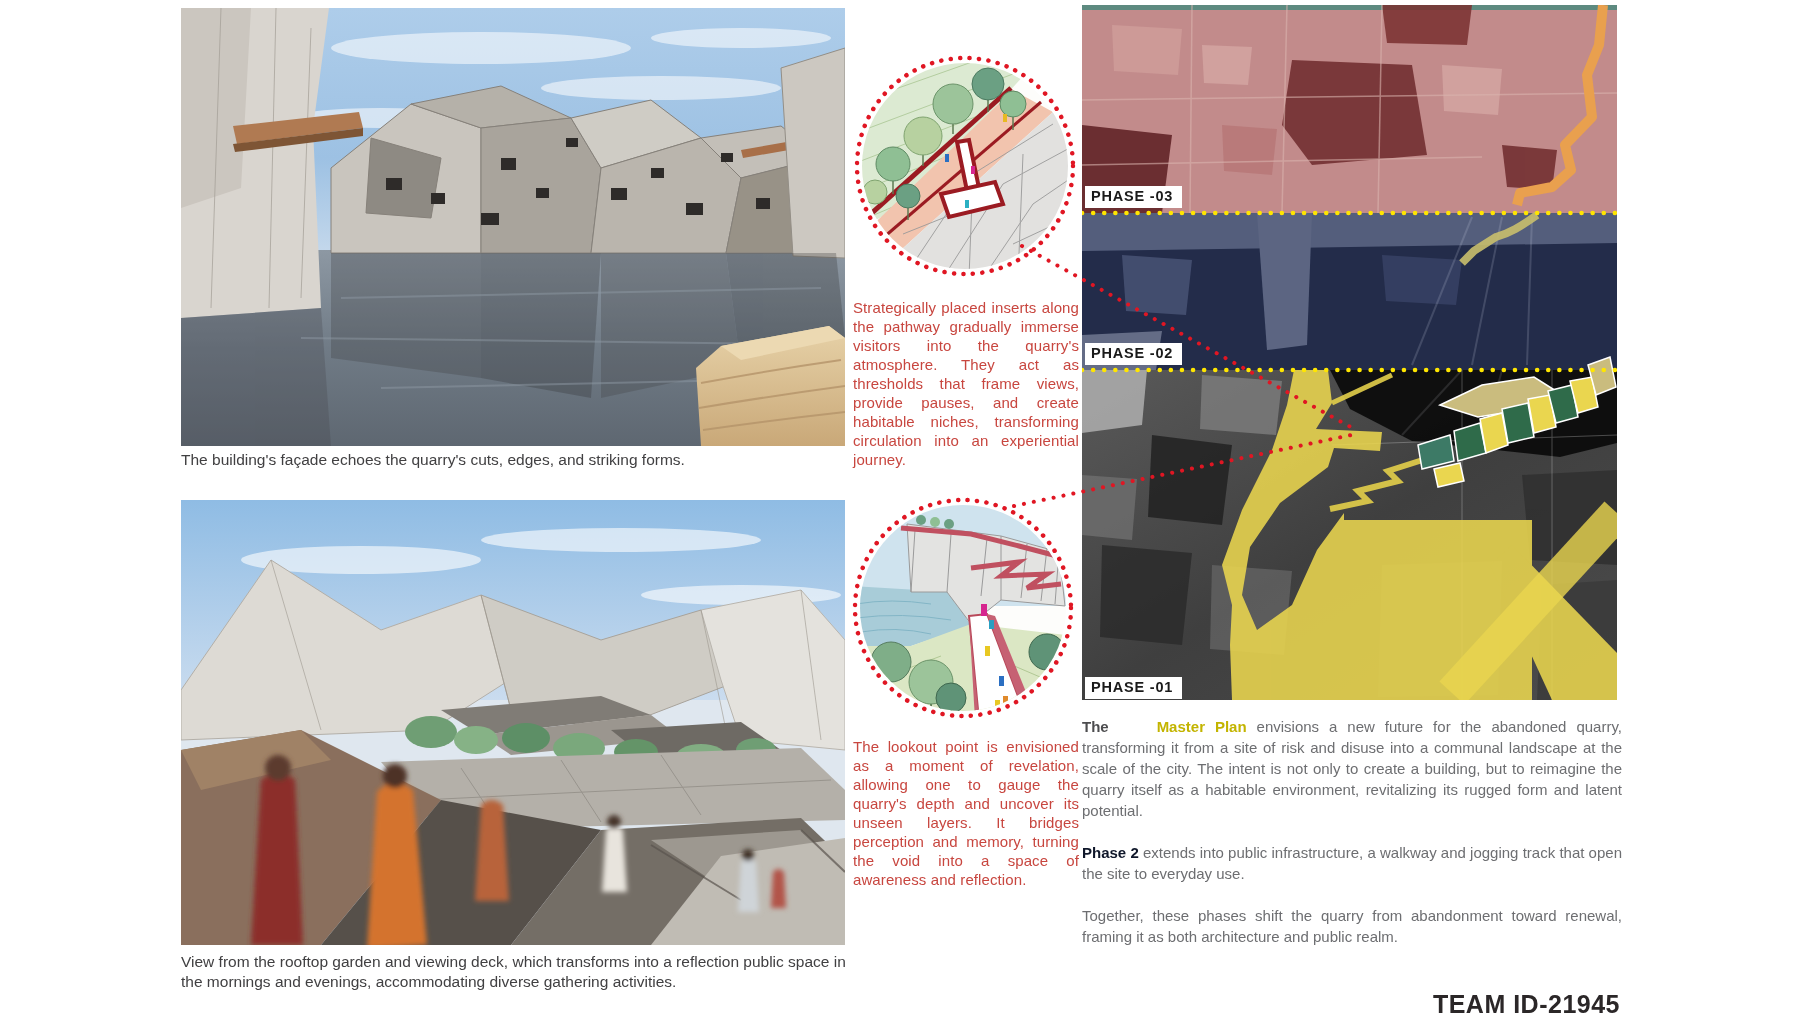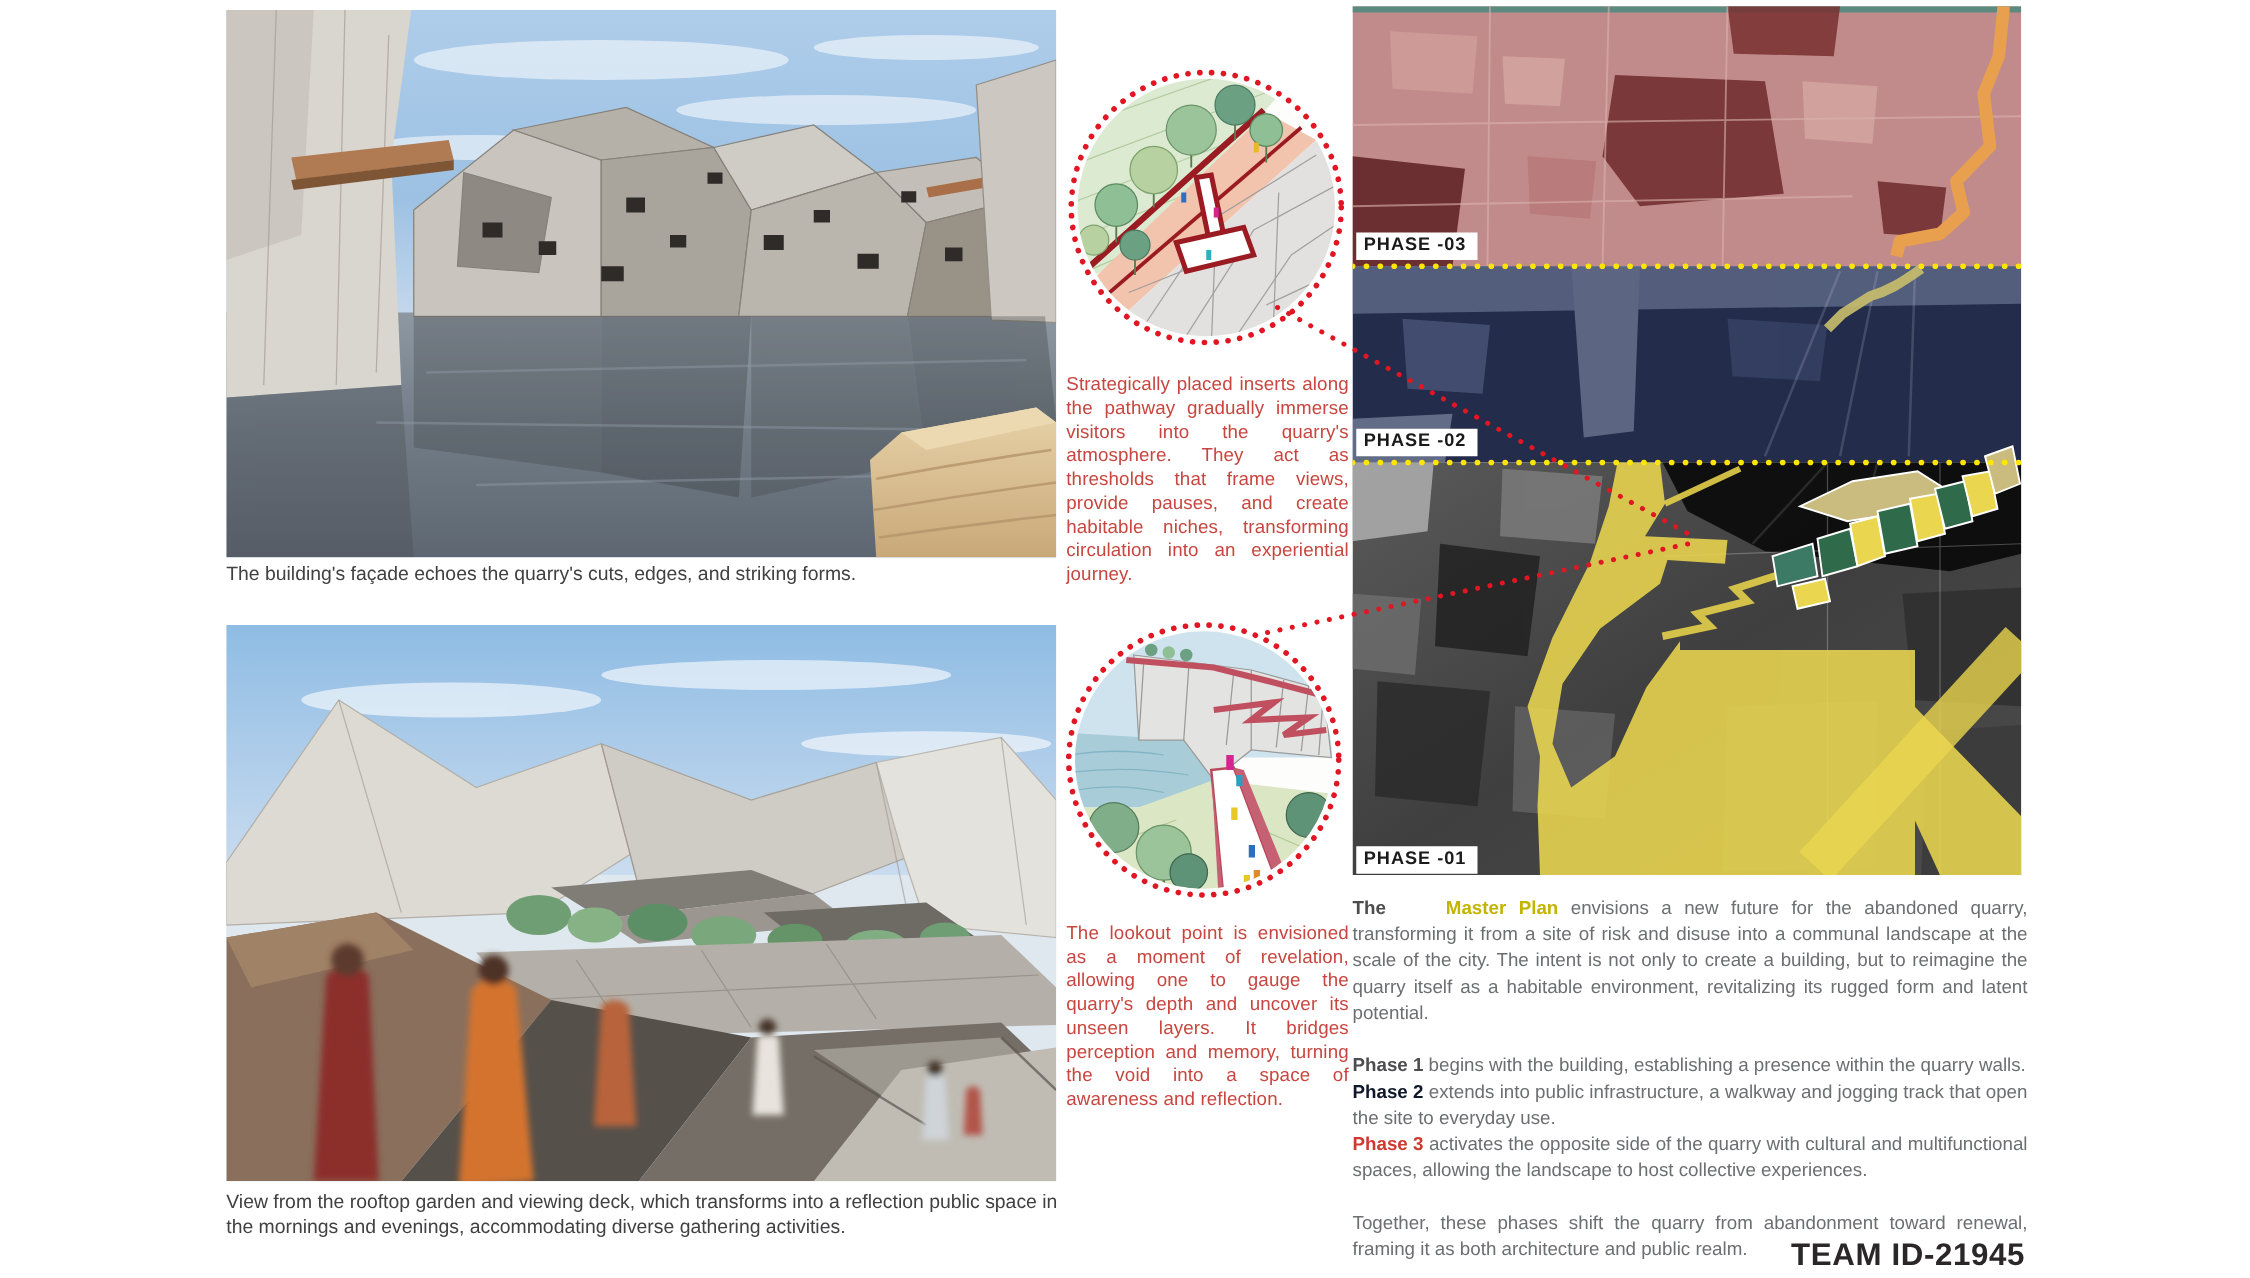--- a/index.html
+++ b/index.html
@@ -462,21 +462,19 @@
   <g stroke="#e01623" stroke-width="4" stroke-linecap="round" fill="none">
     <line x1="1022" y1="246" x2="1356" y2="430" stroke-dasharray="0.1 10"></line>
     <line x1="1014" y1="506" x2="1356" y2="434" stroke-dasharray="0.1 10"></line>
   </g>
 </svg>
 
 <div class="mp-text">
   <p class="mp-para mp-intro"><b class="the">The </b><b class="hl">Master Plan</b><span> envisions a new future for the abandoned quarry, transforming it from a site of risk and disuse into a communal landscape at the scale of the city. The intent is not only to create a building, but to reimagine the quarry itself as a habitable environment, revitalizing its rugged form and latent potential.</span></p>
 
   <div>
-      <p class="mp-para phase-para"><b style="color: rgb(77, 77, 79);">Phase 1</b> begins with the building, establishing a presence within the quarry walls.</p>
       <p class="mp-para phase-para"><b style="color: #0f172a;">Phase 2</b> extends into public infrastructure, a walkway and jogging track that open the site to everyday use.</p>
-      <p class="mp-para phase-para"><b style="color: rgb(208, 57, 47);">Phase 3</b> activates the opposite side of the quarry with cultural and multifunctional spaces, allowing the landscape to host collective experiences.</p>
     </div>
 
   <p class="mp-para mp-closing">Together, these phases shift the quarry from abandonment toward renewal, framing it as both architecture and public realm.</p>
 </div>
 
 <div class="team-id">TEAM ID-21945</div>
 
 </body></html>

